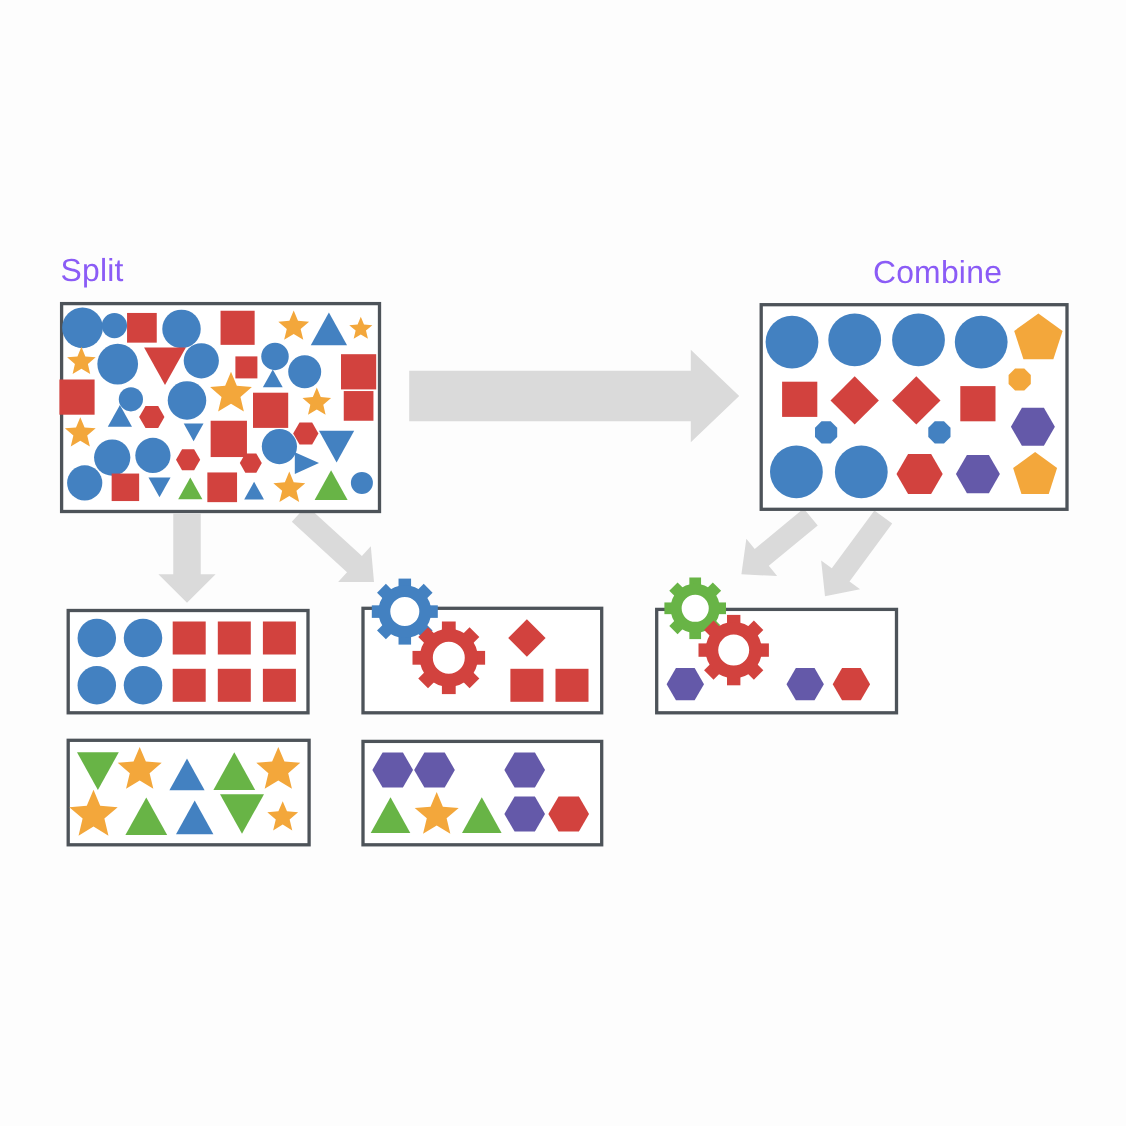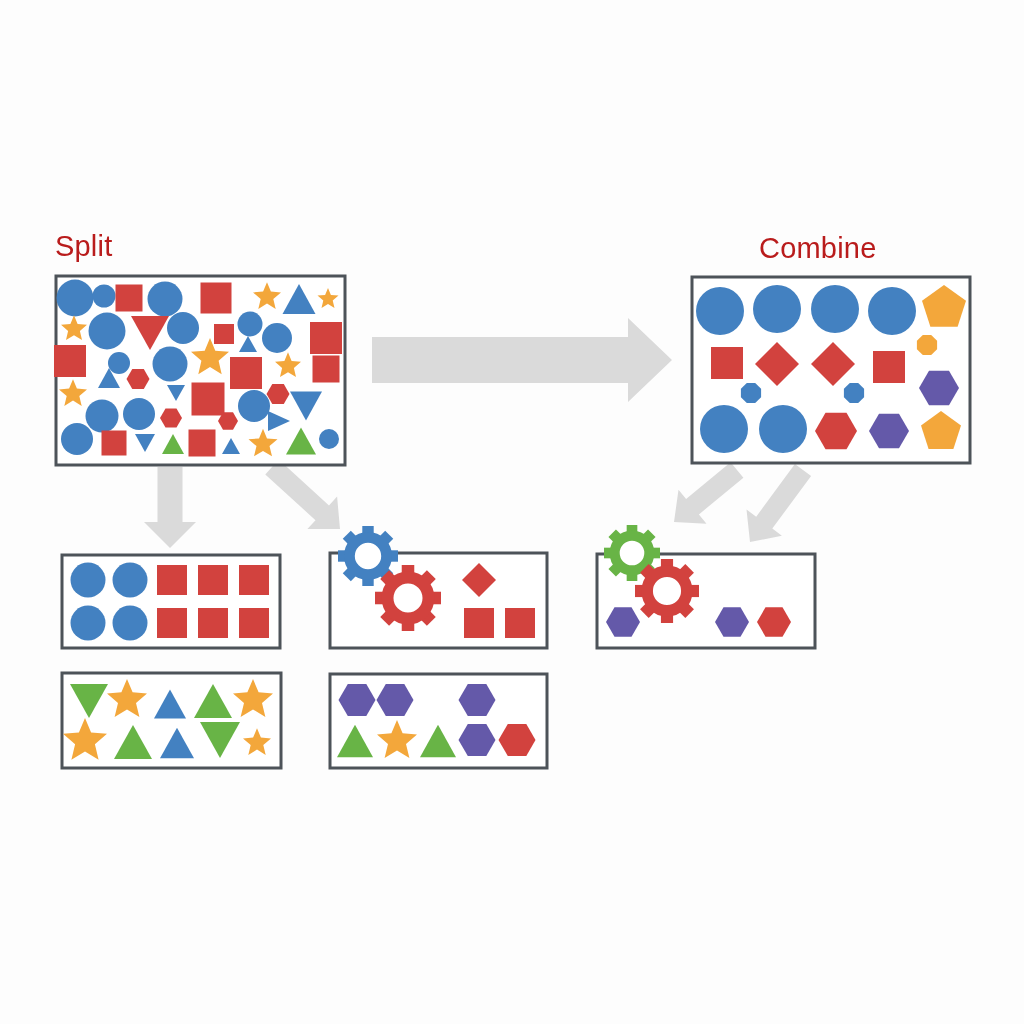--- a/index.html
+++ b/index.html
@@ -7,26 +7,26 @@
     position:relative;
     width:1024px;height:1024px;
     background:#fdfdfd;
     overflow:hidden;
     font-family:"Liberation Sans", sans-serif;
   }
   .stage-label{
     position:absolute;
     font-size:29px;
     line-height:34px;
-    color:#b91c1c;
+    color:#8b5cf6;
     letter-spacing:0.2px;
   }
   #label-split{left:55px;top:229px;}
   #label-apply{left:439px;top:231px;width:130px;text-align:center;}
-  #label-combine{left:759px;top:231px;width:152px;text-align:left;}
+  #label-combine{left:759px;top:231px;width:152px;text-align:right;}
   #diagram-svg{position:absolute;left:0;top:0;}
 </style>
 </head>
 <body>
 
 <div class="canvas">
   <svg id="diagram-svg" width="1024" height="1024" viewBox="0 0 1024 1024">
       <polygon points="372.0,383.0 628.0,383.0 628.0,402.0 672.0,360.0 628.0,318.0 628.0,337.0 372.0,337.0" fill="#dadada"></polygon>
       <polygon points="157.5,467.0 157.5,522.0 144.0,522.0 170.0,548.0 196.0,522.0 182.5,522.0 182.5,467.0" fill="#dadada"></polygon>
       <polygon points="265.3,474.4 315.5,520.2 307.4,529.1 340.0,529.0 337.1,496.6 329.0,505.4 278.7,459.6" fill="#dadada"></polygon>

